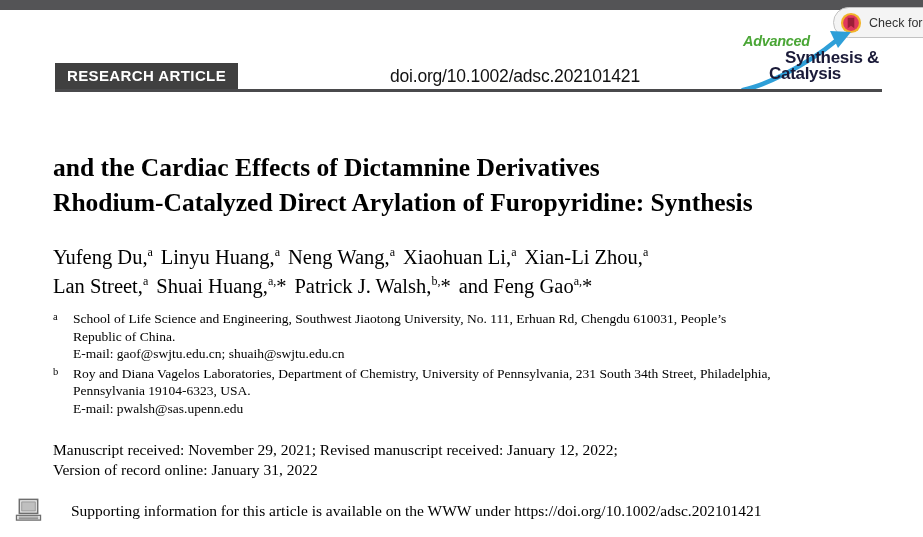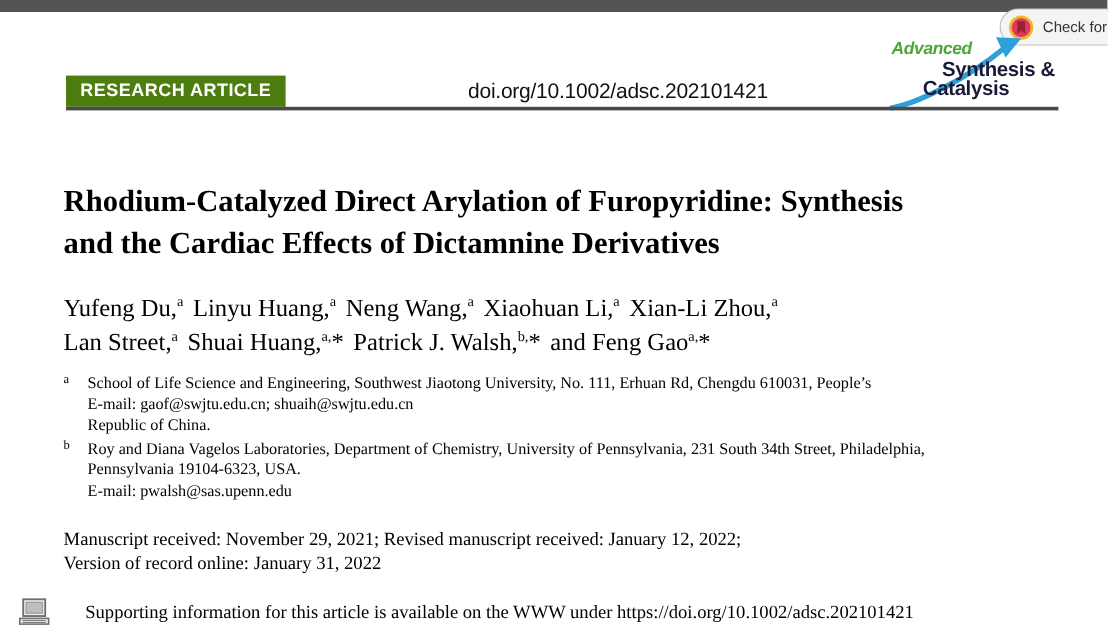--- a/index.html
+++ b/index.html
@@ -75,41 +75,41 @@
 <div class="logo">
   <svg class="swoosh" width="148" height="64" viewBox="0 0 148 64">
     <path d="M6,62 C 26,58 66,40 100,12" fill="none" stroke="#2E9FD8" stroke-width="4.5" stroke-linecap="round"></path>
     <polygon points="114,4 93,3 101,20" fill="#2E9FD8"></polygon>
   </svg>
   <span class="logo-advanced" style="color:#4AA636">Advanced</span>
   <span class="logo-line2" style="color:#1A1A38">Synthesis &amp;</span>
   <span class="logo-line3" style="color:#1A1A38">Catalysis</span>
 </div>
 
-<div class="research-badge" style="background:#4d7c0f">RESEARCH ARTICLE</div>
+<div class="research-badge" style="background:#404040">RESEARCH ARTICLE</div>
 <div class="doi">doi.org/10.1002/adsc.202101421</div>
 <div class="header-rule" style="background:#4A4A4C"></div>
 
 <div class="title">
+  <div>and the Cardiac Effects of Dictamnine Derivatives</div>
   <div>Rhodium-Catalyzed Direct Arylation of Furopyridine: Synthesis</div>
-  <div>and the Cardiac Effects of Dictamnine Derivatives</div>
 </div>
 
 <div class="authors">
   <span class="author"><span>Yufeng Du,</span><sup>a</sup><span class="star"></span></span><span class="author"><span>Linyu Huang,</span><sup>a</sup><span class="star"></span></span><span class="author"><span>Neng Wang,</span><sup>a</sup><span class="star"></span></span><span class="author"><span>Xiaohuan Li,</span><sup>a</sup><span class="star"></span></span><span class="author"><span>Xian-Li Zhou,</span><sup>a</sup><span class="star"></span></span><br>
   <span class="author"><span>Lan Street,</span><sup>a</sup><span class="star"></span></span><span class="author"><span>Shuai Huang,</span><sup>a,</sup><span class="star">*</span></span><span class="author"><span>Patrick J. Walsh,</span><sup>b,</sup><span class="star">*</span></span><span class="author"><span>and Feng Gao</span><sup>a,</sup><span class="star">*</span></span>
 </div>
 
 <div class="affils">
   <div class="affil">
     <div class="affil-marker">a</div>
     <div class="affil-body">
       <div>School of Life Science and Engineering, Southwest Jiaotong University, No. 111, Erhuan Rd, Chengdu 610031, People’s</div>
+      <div>Republic of China.</div>
       <div>E-mail: gaof@swjtu.edu.cn; shuaih@swjtu.edu.cn</div>
-      <div>Republic of China.</div>
     </div>
   </div>
   <div class="affil">
     <div class="affil-marker">b</div>
     <div class="affil-body">
       <div>Roy and Diana Vagelos Laboratories, Department of Chemistry, University of Pennsylvania, 231 South 34th Street, Philadelphia,</div>
       <div>Pennsylvania 19104-6323, USA.</div>
       <div>E-mail: pwalsh@sas.upenn.edu</div>
     </div>
   </div>

